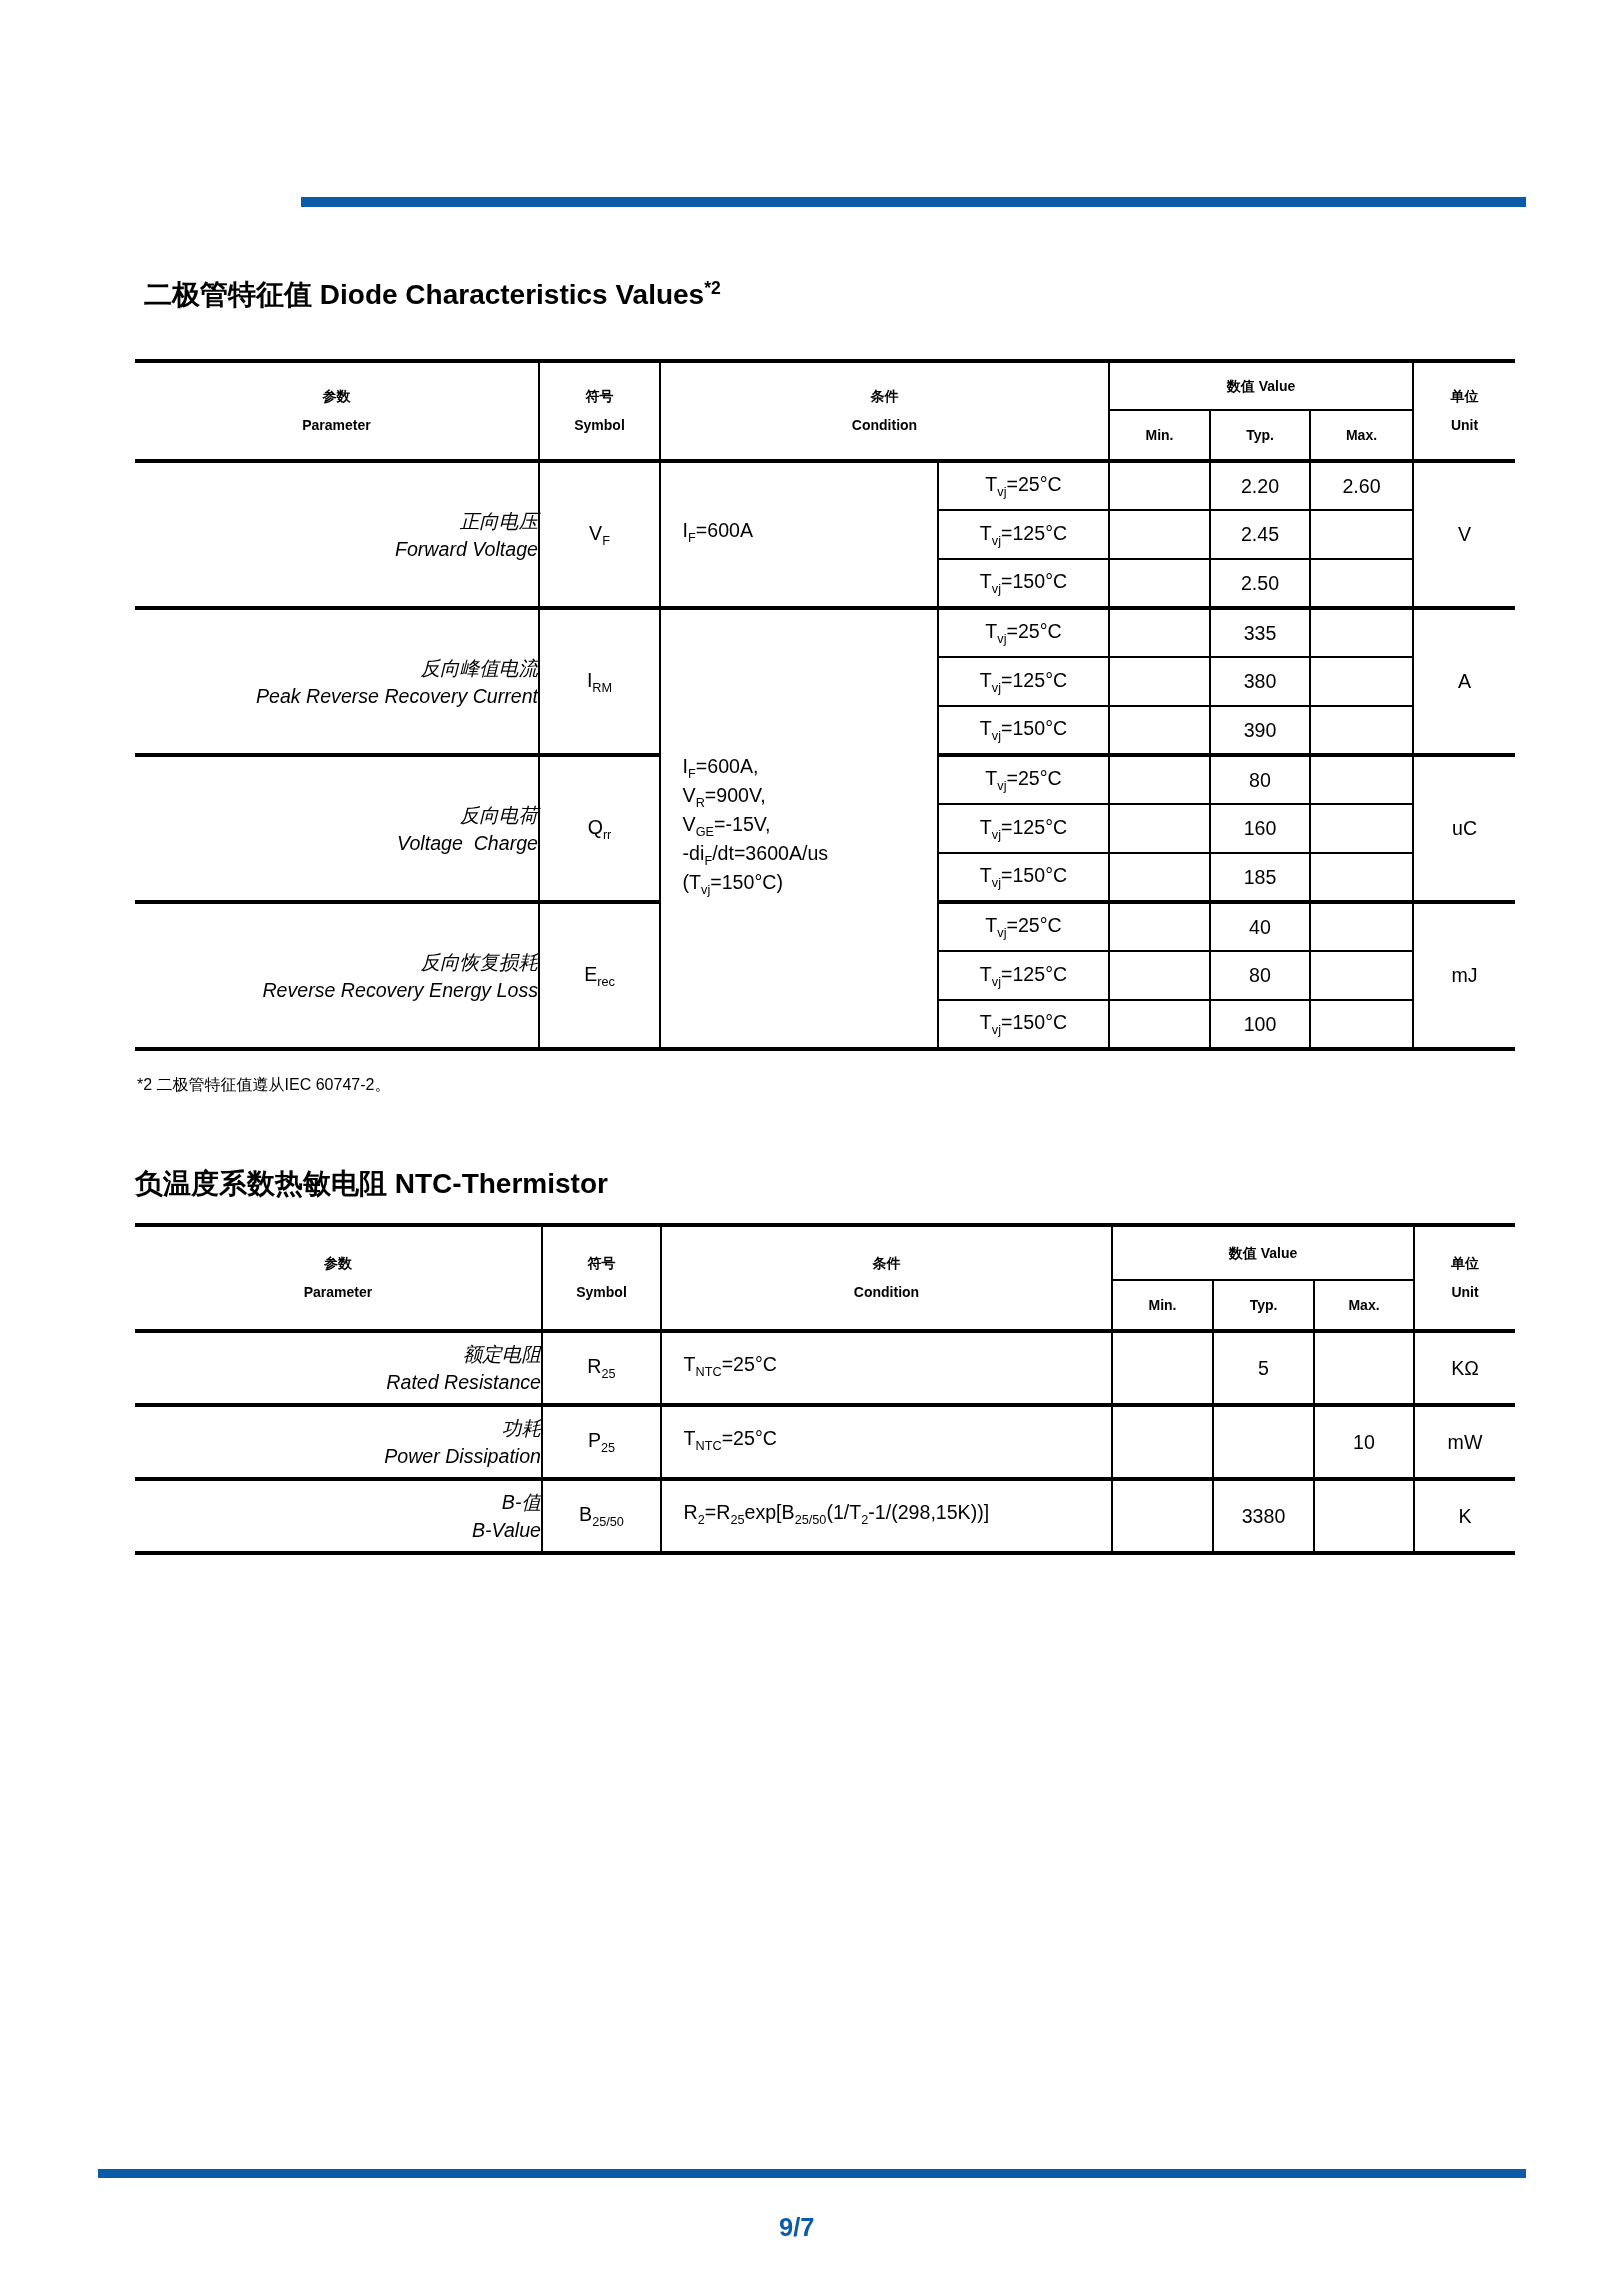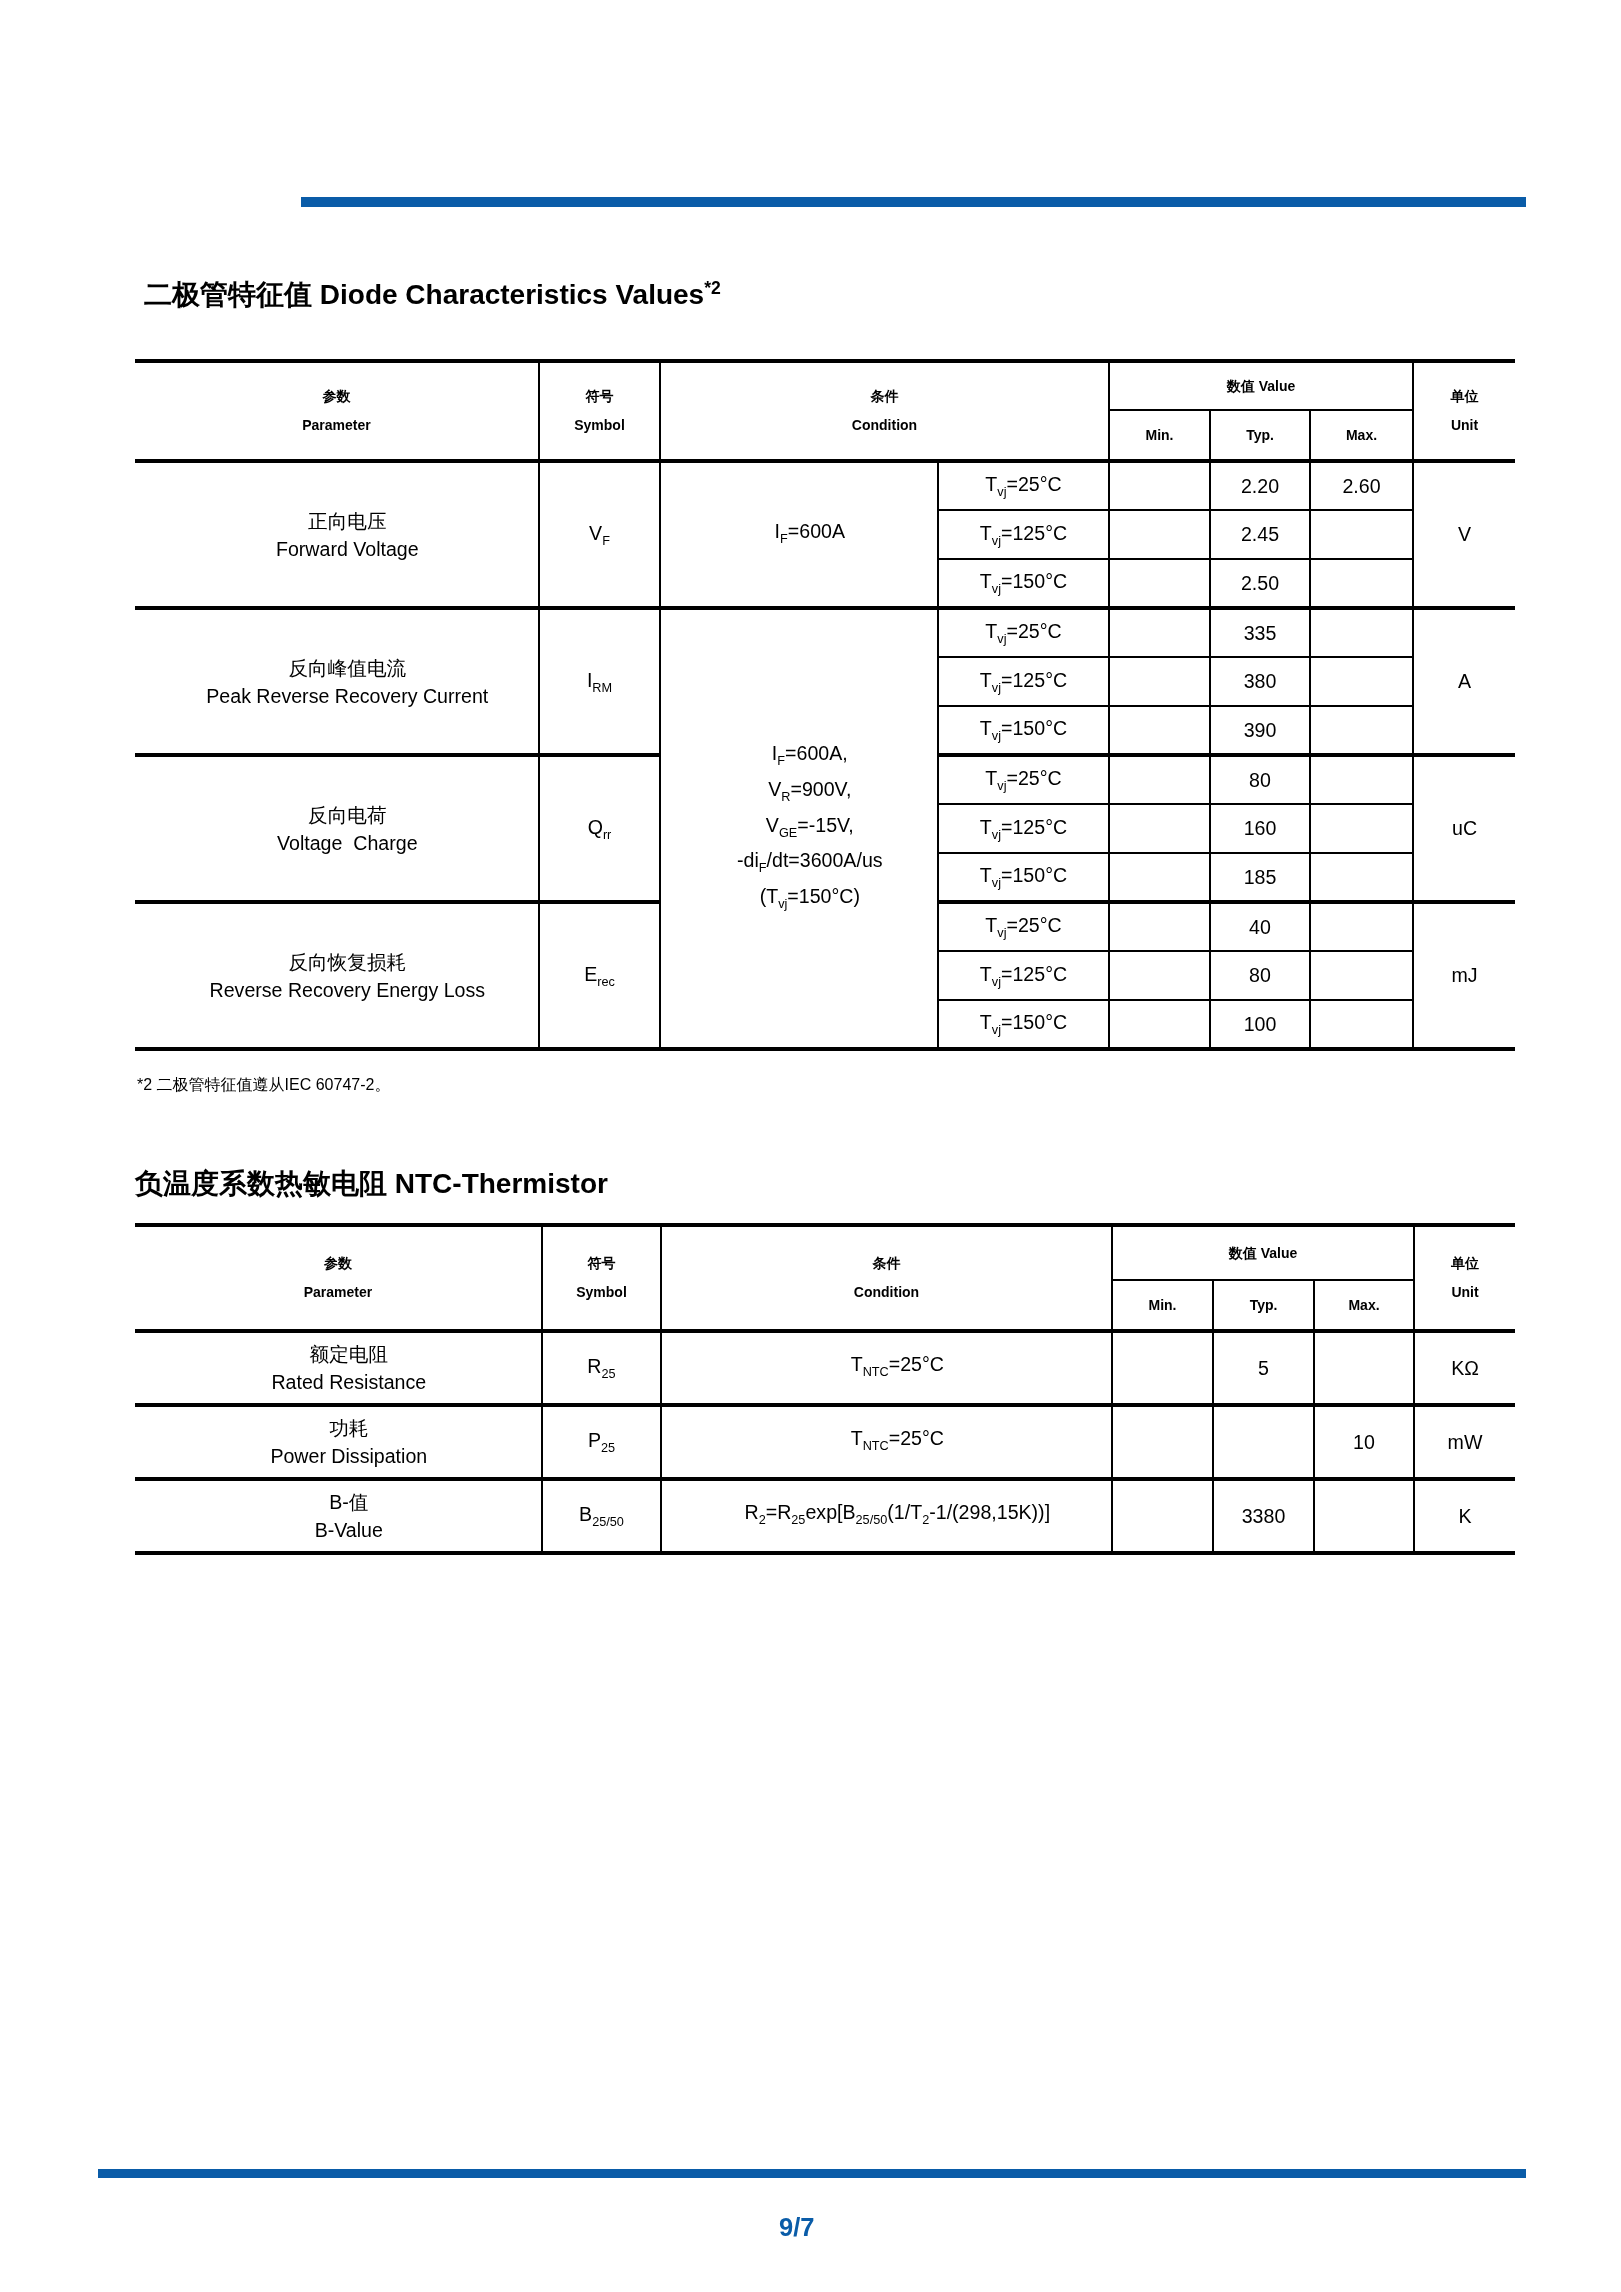--- a/index.html
+++ b/index.html
@@ -7,23 +7,23 @@
   .bar{position:absolute;background:#0a5ca8;}
   .title{position:absolute;font-weight:bold;font-size:28px;white-space:nowrap;}
   .title sup{font-size:17.6px;}
   table{position:absolute;border-collapse:collapse;table-layout:fixed;font-size:19.6px;}
   td,th{border:2px solid #000;padding:0;vertical-align:middle;}
   th{font-weight:bold;font-size:14px;text-align:center;line-height:29px;}
   .thick-top{border-top:4.9px solid #000;}
   table{border-top:4.9px solid #000;border-bottom:4.9px solid #000;}
   table td:first-child, table th:first-child{border-left:none;}
   table td:last-child, table th:last-child{border-right:none;}
-  .param{text-align:center;padding-left:21.6px;line-height:28px;}
+  .param{text-align:right;padding-left:21.6px;line-height:28px;font-style:italic;}
   .c{text-align:center;}
-  .l{text-align:center;padding-left:21.6px;line-height:28px;}
+  .l{text-align:left;padding-left:21.6px;line-height:21px;}
   sub{font-size:12.7px;vertical-align:-4.9px;}
   .foot{position:absolute;font-size:16px;}
   .pagenum{position:absolute;font-weight:bold;color:#0a5ca8;font-size:25.5px;}
 </style>
 </head>
 <body>
 
 <div class="bar" style="left:301px;top:197px;width:1225px;height:9.8px;"></div>
 
 <div class="title" style="left:144px;top:276px;">

